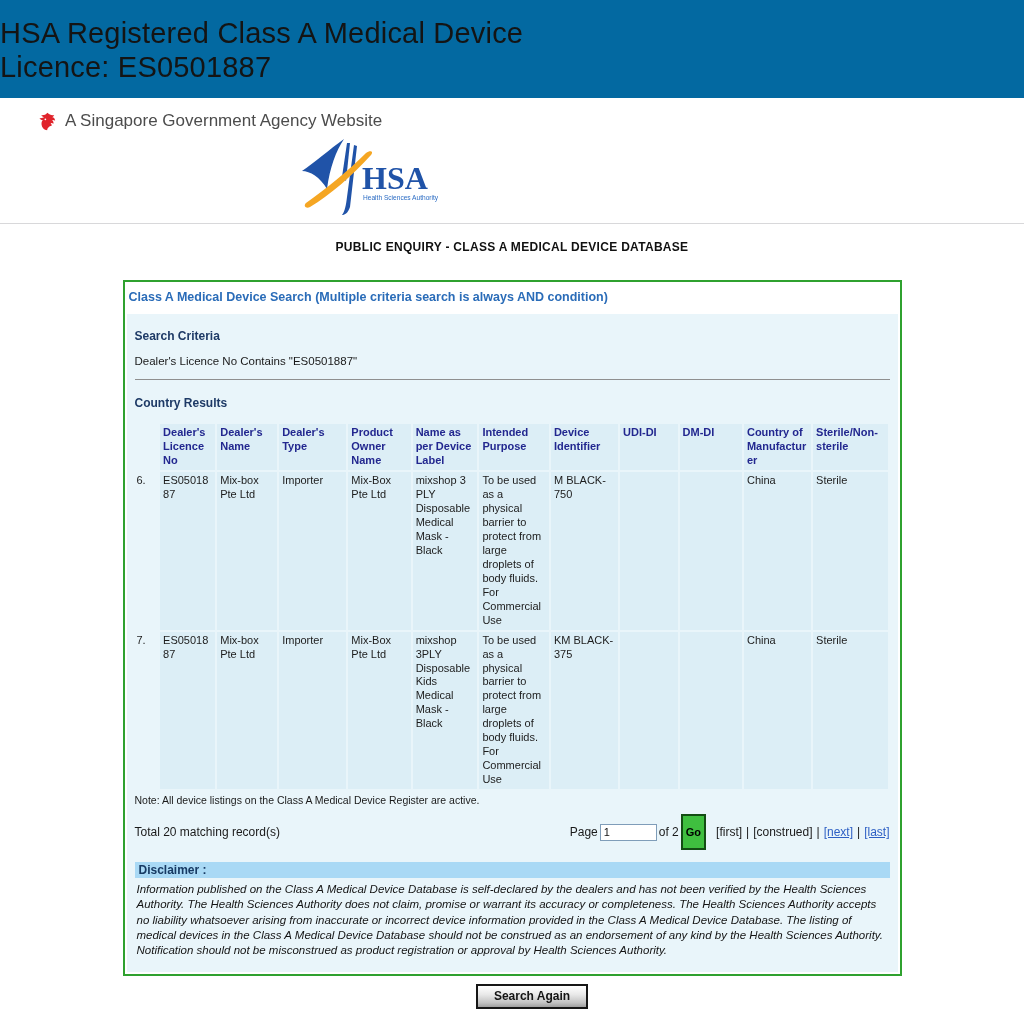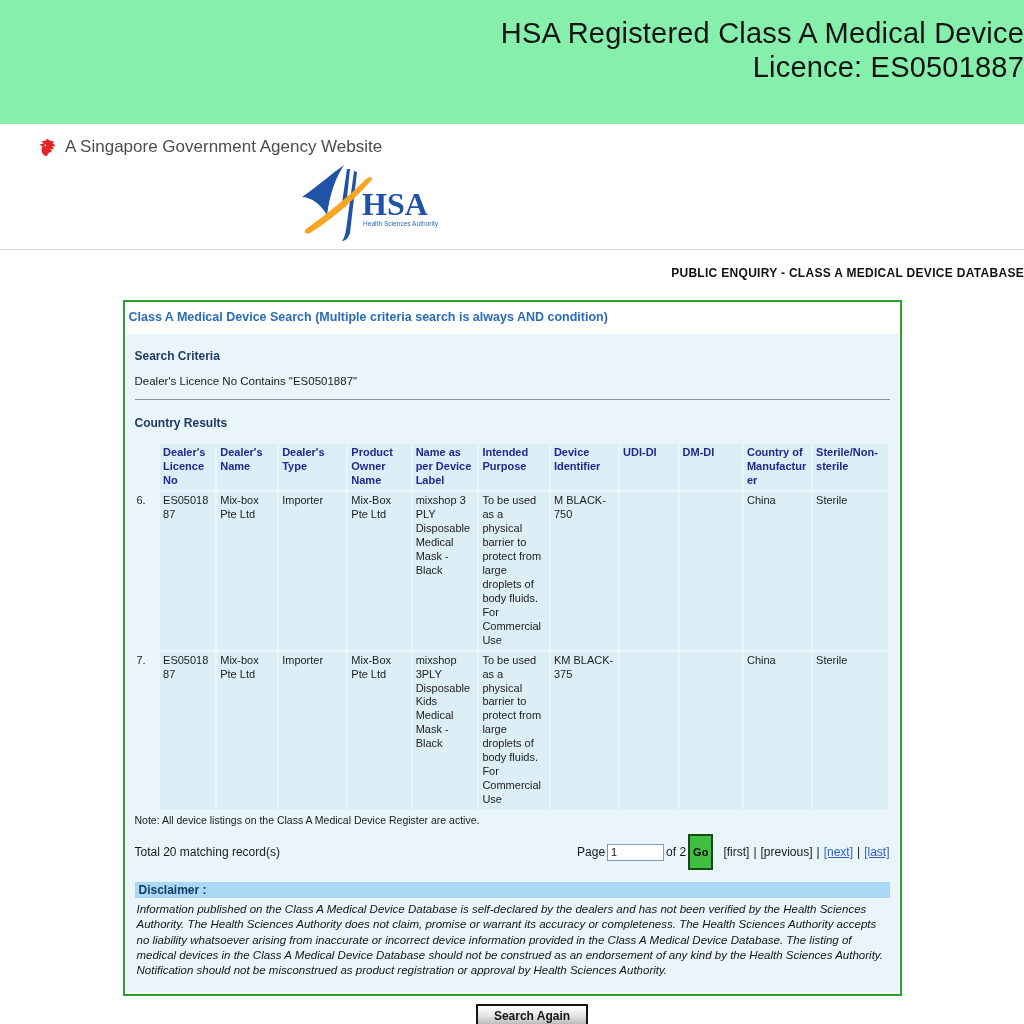--- a/index.html
+++ b/index.html
@@ -1,30 +1,30 @@
 <!DOCTYPE html>
 <html><head>
 <meta charset="utf-8">
 <style>
   * { margin:0; padding:0; box-sizing:border-box; }
   html,body { width:1024px; background:#fff; font-family:"Liberation Sans", sans-serif; }
 
   
-  .banner { height:124px; background:#86efac; text-align:right; padding-top:16px; }
+  .banner { height:98px; background:#0369a1; text-align:left; padding-top:16px; }
   .banner .t { font-size:29px; line-height:34px; color:#141414; letter-spacing:0.2px; }
 
   
   .site-header { background:#fff; border-bottom:1px solid #d8d8da; padding-bottom:4px; }
   .govbar { padding:13px 0 6px 38px; display:flex; align-items:center; gap:8px; }
   .govbar .txt { font-size:17px; color:#4c4c4c; }
   .hsa-logo { margin-left:300px; height:82px; width:160px; position:relative; }
 
   
   .main { background:#fff; padding:16px 0 6px 0; }
-  .page-heading { text-align:right; font-size:12px; font-weight:bold; color:#111; letter-spacing:0.3px; margin-bottom:20px; }
+  .page-heading { text-align:center; font-size:12px; font-weight:bold; color:#111; letter-spacing:0.3px; margin-bottom:26px; }
 
   .greenbox { width:779px; margin:0 auto; border:2px solid #2fa12f; background:#fff; padding:2px; }
   .panel-title { font-size:12.5px; font-weight:bold; color:#2a6cb8; padding:6px 2px 10px 2px; background:#fff; }
   .bluepanel { background:#e9f5fa; padding:9px 8px 10px 8px; }
 
   .sec-head { font-size:12px; font-weight:bold; color:#1e3a66; margin:6px 0 12px 0; }
   .criteria-text { font-size:11.5px; color:#1a1a1a; margin-bottom:12px; }
   .criteria-rule { border:none; border-top:1px solid #8f8f8f; margin:0 0 16px 0; }
 
   
@@ -172,21 +172,21 @@
       <div class="pagerow">
         <span class="total">Total 20 matching record(s)</span>
         <span class="pager">
           <span>Page</span>
           <input class="page-input" type="text" value="1" style="">
           <span>of 2</span>
           <button class="go-btn">Go</button>
           <span style="width:6px"></span>
           <span class="pgdead">[first]</span>
           <span class="pgsep">|</span>
-          <span class="pgdead">[previous]</span>
+          <span class="pgdead">[construed]</span>
           <span class="pgsep">|</span>
           <span class="pglink">[next]</span>
           <span class="pgsep">|</span>
           <span class="pglink">[last]</span>
         </span>
       </div>
 
       <div class="disc-head">Disclaimer :</div>
       <div class="disc-body">Information published on the Class A Medical Device Database is self-declared by the dealers and has not been verified by the Health Sciences Authority. The Health Sciences Authority does not claim, promise or warrant its accuracy or completeness. The Health Sciences Authority accepts no liability whatsoever arising from inaccurate or incorrect device information provided in the Class A Medical Device Database. The listing of medical devices in the Class A Medical Device Database should not be construed as an endorsement of any kind by the Health Sciences Authority. Notification should not be misconstrued as product registration or approval by Health Sciences Authority.</div>
     </div>

